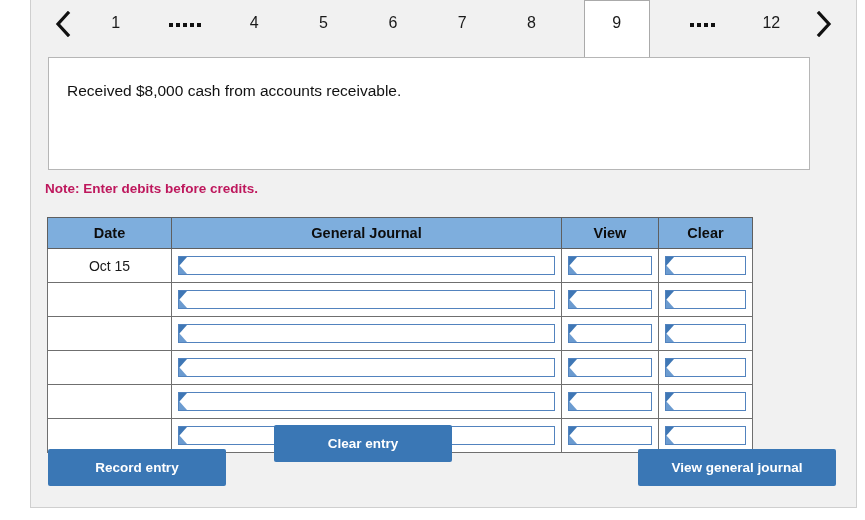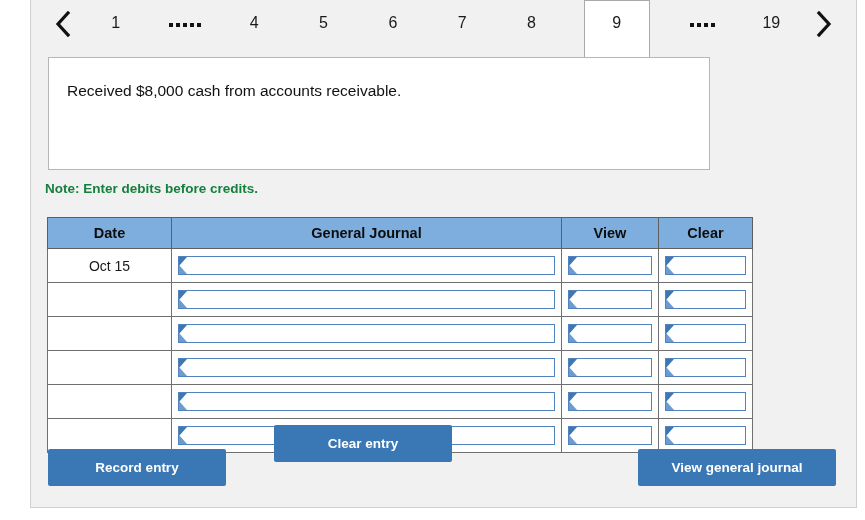--- a/index.html
+++ b/index.html
@@ -108,40 +108,40 @@
     width: 4px;
     height: 4px;
     background: #111111;
   }
 
   
   .desc-box {
     position: absolute;
     left: 17px;
     top: 57px;
-    width: 662px;
+    width: 762px;
     height: 113px;
     background: #ffffff;
     border: 1px solid #b6b6b6;
     box-sizing: border-box;
   }
   .desc-text {
     margin: 24px 0 0 18px;
     font-size: 15.5px;
     color: #111111;
   }
 
   
   .note {
     position: absolute;
     left: 14px;
     top: 181px;
     font-size: 13.5px;
     font-weight: bold;
-    color: #15803d;
+    color: #be185d;
   }
 
   
   .journal {
     position: absolute;
     left: 16px;
     top: 217px;
     border-collapse: collapse;
     table-layout: fixed;
     background: #a3a3a3;
@@ -248,21 +248,21 @@
         <div class="tab">6</div>
         <div class="tab">7</div>
         <div class="tab">8</div>
         <div class="tab active">9</div>
         <div class="tab ellipsis">
           <i></i>
           <i></i>
           <i></i>
           <i></i>
         </div>
-        <div class="tab">19</div>
+        <div class="tab">12</div>
       </div>
 
     <button class="nav-arrow" aria-label="Next">
       <svg width="16" height="26" viewBox="0 0 16 26">
         <polyline points="3,2 13,13 3,24" fill="none" stroke="#111111" stroke-width="3.2" stroke-linecap="square" stroke-linejoin="miter"></polyline>
       </svg>
     </button>
   </div>
 
   <div class="desc-box">

